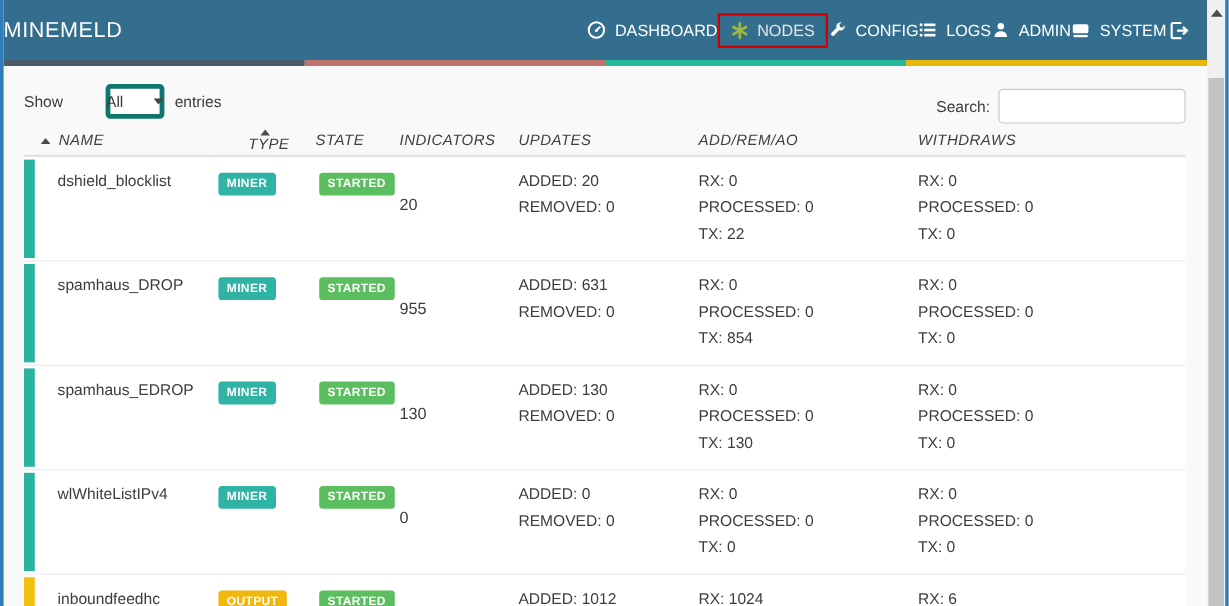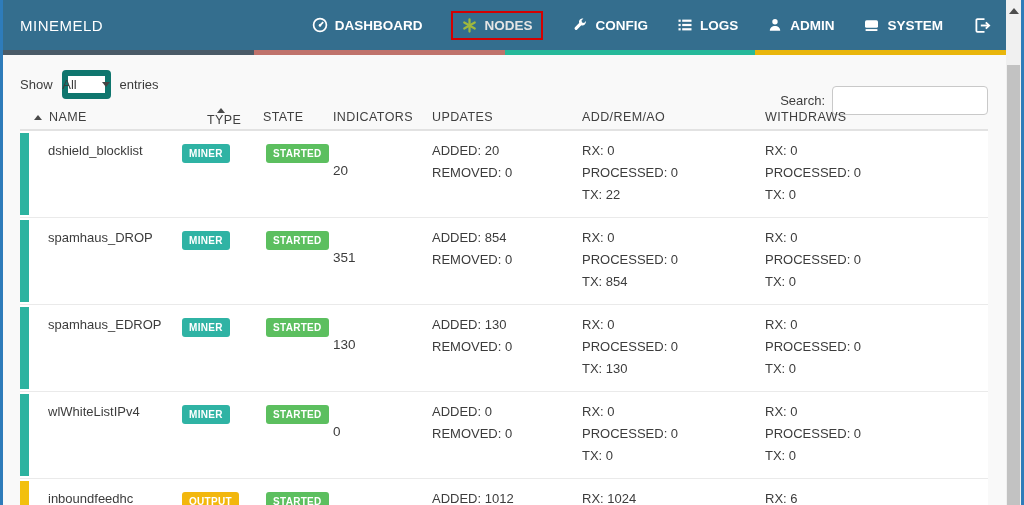--- a/index.html
+++ b/index.html
@@ -17,47 +17,47 @@
 
   
   .scrollbar { position:absolute; right:3px; top:0; width:15px; height:505px; background:#f0f0f0; z-index:40; }
   .scroll-up { position:absolute; top:8px; left:3px; width:0; height:0;
     border-left:5px solid transparent; border-right:5px solid transparent; border-bottom:6px solid #4d4d4d; }
   .scroll-thumb { position:absolute; top:65px; left:1px; width:13px; height:440px; background:#c2c2c2; }
 
   
   .navbar { position:absolute; left:3px; top:0; width:1003px; height:50px;
     background:#346e8e; display:flex; align-items:center; }
-  .brand { margin-left:17px; color:#fff; font-size:15px; letter-spacing:.5px; }
-  .nav { margin-left:auto; display:flex; align-items:center; gap:29px; margin-right:14px;font-weight:bold; }
+  .brand { color:#fff; font-size:18px; letter-spacing:.5px; }
+  .nav { margin-left:auto; display:flex; align-items:center; margin-right:14px; }
   .nav-item { display:flex; align-items:center; gap:7px; color:#fff; font-size:13.5px; cursor:pointer; white-space:nowrap; }
   .nav-item svg { display:block; }
   .nav-item.active { color:#e5e5e5; }
   .annotation-box { border:2px solid #d40000; padding:5px 9px; }
   .logout { margin-left:2px; }
 
   
   .stripe { position:absolute; left:3px; top:50px; width:1003px; height:5px; display:flex; }
   .stripe div { flex:1; height:5px; }
 
   
   .controls { position:absolute; left:20px; top:70px; width:968px; height:30px; font-size:13px; color:#3c3c3c; }
   .show-group { position:absolute; left:0; top:0; display:flex; align-items:center; gap:9px; }
-  .entries-select { width:49px; height:29px; background:#fff; border:6px solid #0f766e; border-radius:4px;
-    display:flex; align-items:center; justify-content:center; gap:25px; cursor:pointer; }
+  .entries-select { width:49px; height:29px; background:#fff; border:4px solid #0f766e; border-radius:4px;
+    display:flex; align-items:center; justify-content:center; gap:25px; cursor:pointer;margin-left:26px; }
   .select-caret { width:0; height:0; border-left:4px solid transparent; border-right:4px solid transparent; border-top:5px solid #444; }
-  .search-group { position:absolute; right:0; top:16px; display:flex; align-items:center; gap:7px; }
+  .search-group { position:absolute; right:0; top:4px; display:flex; align-items:center; gap:7px; }
   .search-input { width:156px; height:29px; border:1px solid #c9c9c9; border-radius:4px; background:#fff; font-size:13px; padding:0 8px; outline:none; }
 
   
   .table { position:absolute; left:20px; top:105px; width:968px; }
   .grid-cols { display:grid; grid-template-columns:162px 81px 70px 99px 150px 183px 1fr; }
   .thead { height:26px; align-items:center; border-bottom:2px solid #e2e2e2; color:#3f3f3f;
     font-size:12.5px; letter-spacing:.4px; }
-  .th { display:flex; align-items:center; cursor:pointer; }
+  .th { display:flex; align-items:center; cursor:pointer;font-style:italic; }
   .th-name { padding-left:14px; }
   .th-type { padding-left:3px;flex-direction:column; }
   .sort-arrow { width:0; height:0; border-left:4px solid transparent; border-right:4px solid transparent;
     border-bottom:5px solid #4a4a4a; margin-right:7px; }
   .row { position:relative; height:87px; background:#fff; border-bottom:1px solid #eaeaea; padding-top:9px; }
   .bar { position:absolute; left:0; top:2px; bottom:2px; width:9px; }
   .cell { font-size:13px; color:#3c3c3c; }
   .cell .line { line-height:22px; }
   .cell-name { padding-left:28px; line-height:22px; }
   .cell-ind { line-height:22px; font-size:13.5px;margin-top:20px; }
@@ -231,23 +231,23 @@
           <div class="line">PROCESSED: 0</div>
           <div class="line">TX: 0</div>
         </div>
   </div>
 
   <div class="row grid-cols">
     <div class="bar" style="background: rgb(44, 179, 160);"></div>
     <div class="cell cell-name">spamhaus_DROP</div>
     <div class="cell"><span class="badge" style="background: rgb(47, 179, 164);">MINER</span></div>
     <div class="cell state-cell"><span class="badge" style="background: rgb(92, 191, 95);">STARTED</span></div>
-    <div class="cell cell-ind">351</div>
-    <div class="cell lines">
-          <div class="line">ADDED: 854</div>
+    <div class="cell cell-ind">955</div>
+    <div class="cell lines">
+          <div class="line">ADDED: 631</div>
           <div class="line">REMOVED: 0</div>
         </div>
     <div class="cell lines">
           <div class="line">RX: 0</div>
           <div class="line">PROCESSED: 0</div>
           <div class="line">TX: 854</div>
         </div>
     <div class="cell lines">
           <div class="line">RX: 0</div>
           <div class="line">PROCESSED: 0</div>

